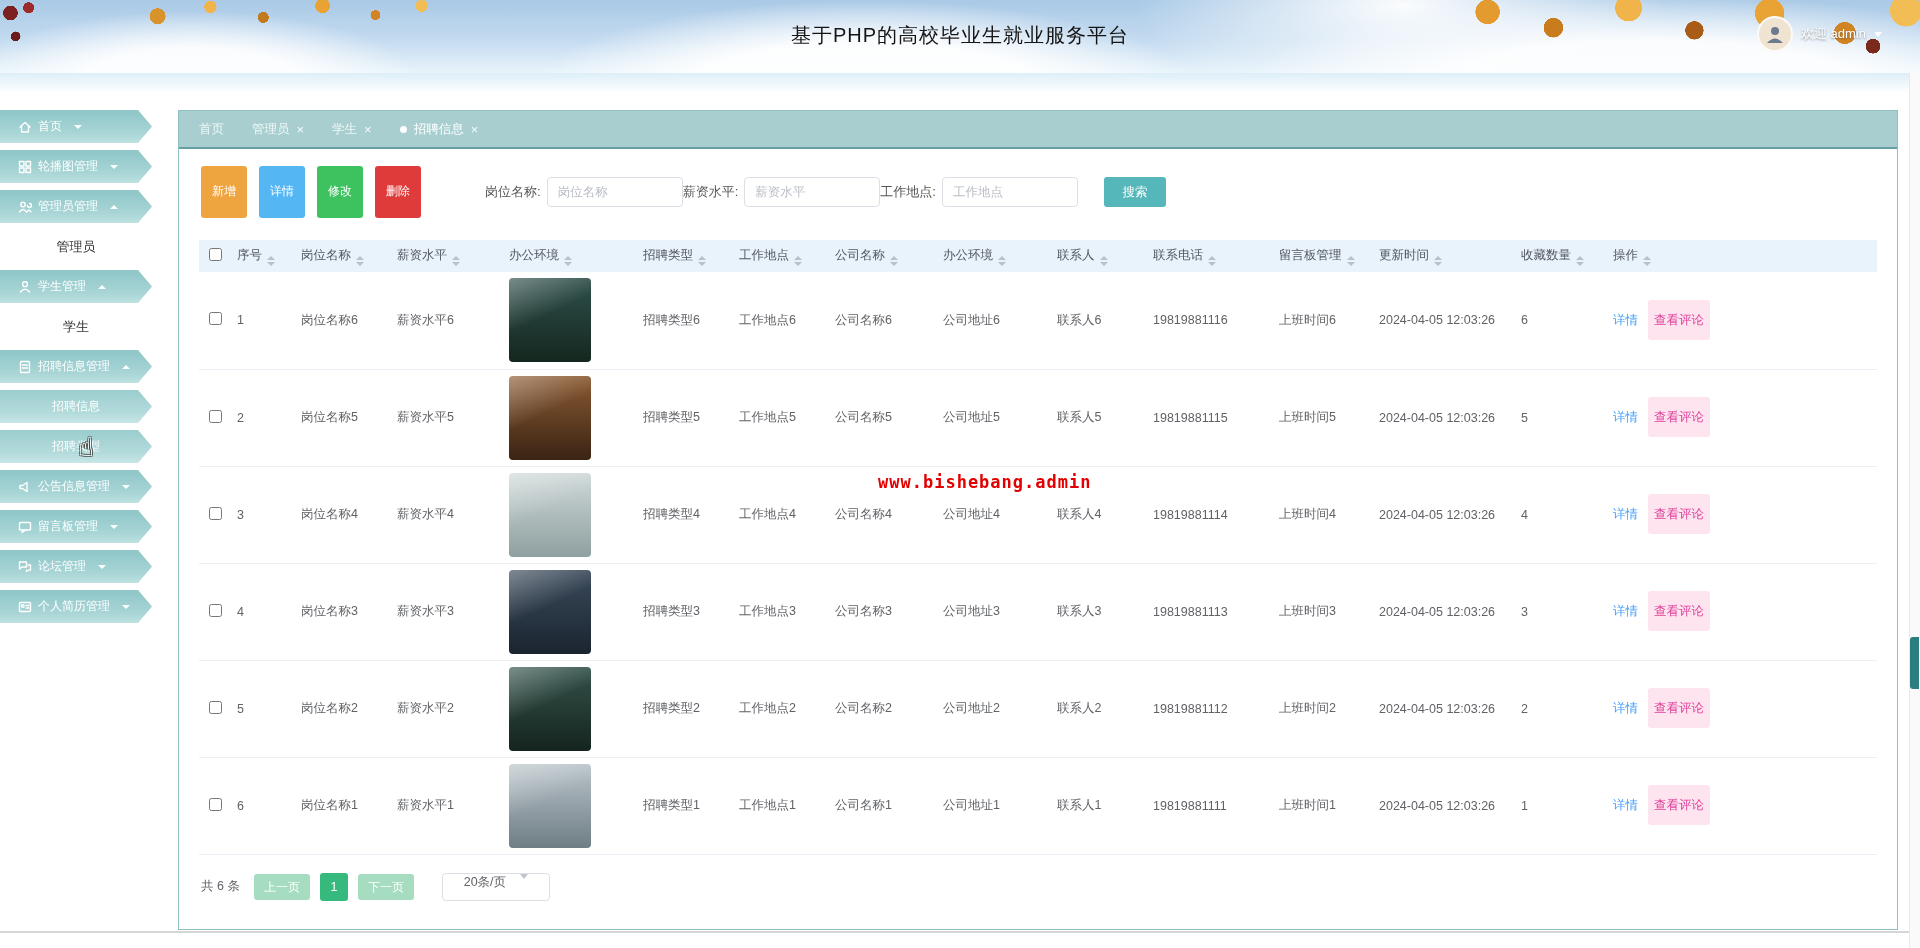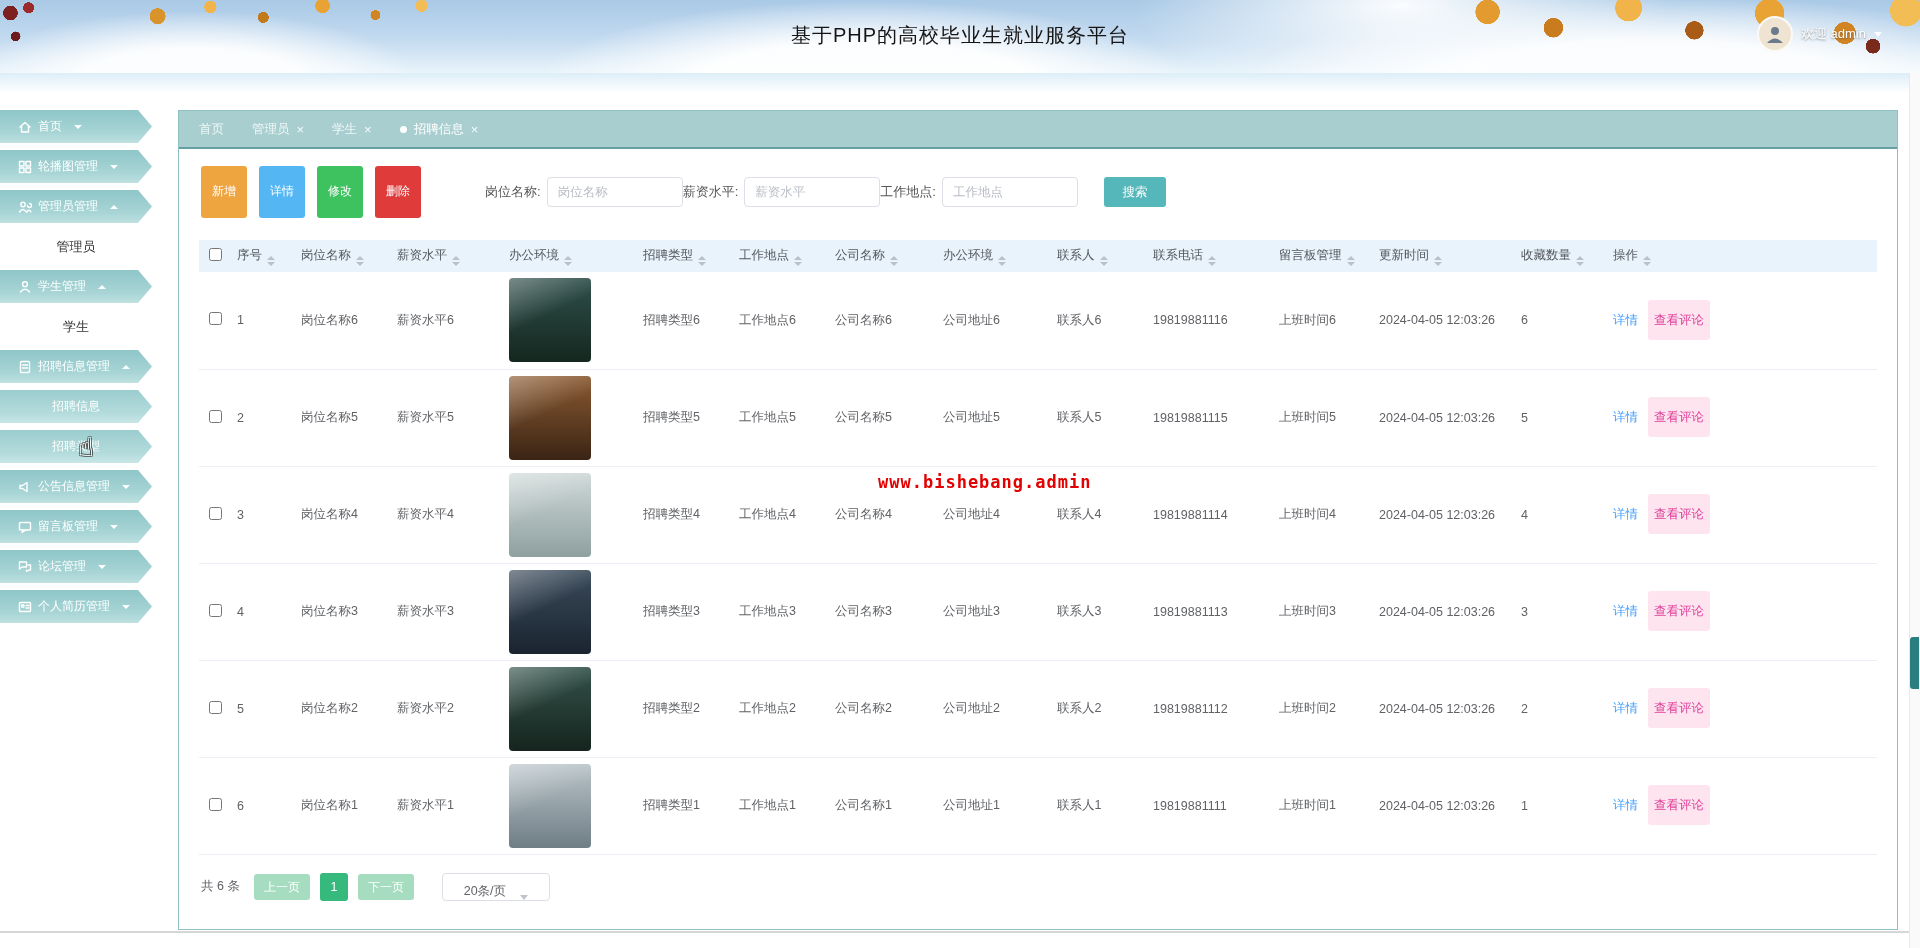--- a/index.html
+++ b/index.html
@@ -159,21 +159,21 @@
 
   
   .pagination{ display:flex; align-items:center; gap:10px; margin:18px 0 0 22px;
                font-size:12.5px; color:#606266; }
   .pg-total{ margin-right:4px; }
   .pg-btn{ background:#a6dcc0; color:#fff; font-size:12px; border:none; border-radius:3px;
            padding:7px 10px; cursor:default; line-height:1; }
   .pg-num{ background:#35b97c; color:#fff; width:28px; height:28px; line-height:28px;
            text-align:center; border-radius:3px; cursor:pointer; }
   .pg-size{ width:108px; height:28px; border:1px solid #dcdfe6; border-radius:4px;
-            display:flex; align-items:flex-end; justify-content:center; gap:14px;
+            display:flex; align-items:flex-start; justify-content:center; gap:14px;
             color:#606266; margin-left:18px; cursor:pointer; background:#fff; }
   .pg-size .chev.down{ border-top:5px solid #c0c4cc; }
 
   
   .watermark{
     position:absolute; left:878px; top:472px; z-index:20;
     color:#e30000; font-family:"DejaVu Sans Mono","Liberation Mono",monospace;
     font-size:17px; font-weight:bold; letter-spacing:1px;
   }
   .mouse-cursor{

